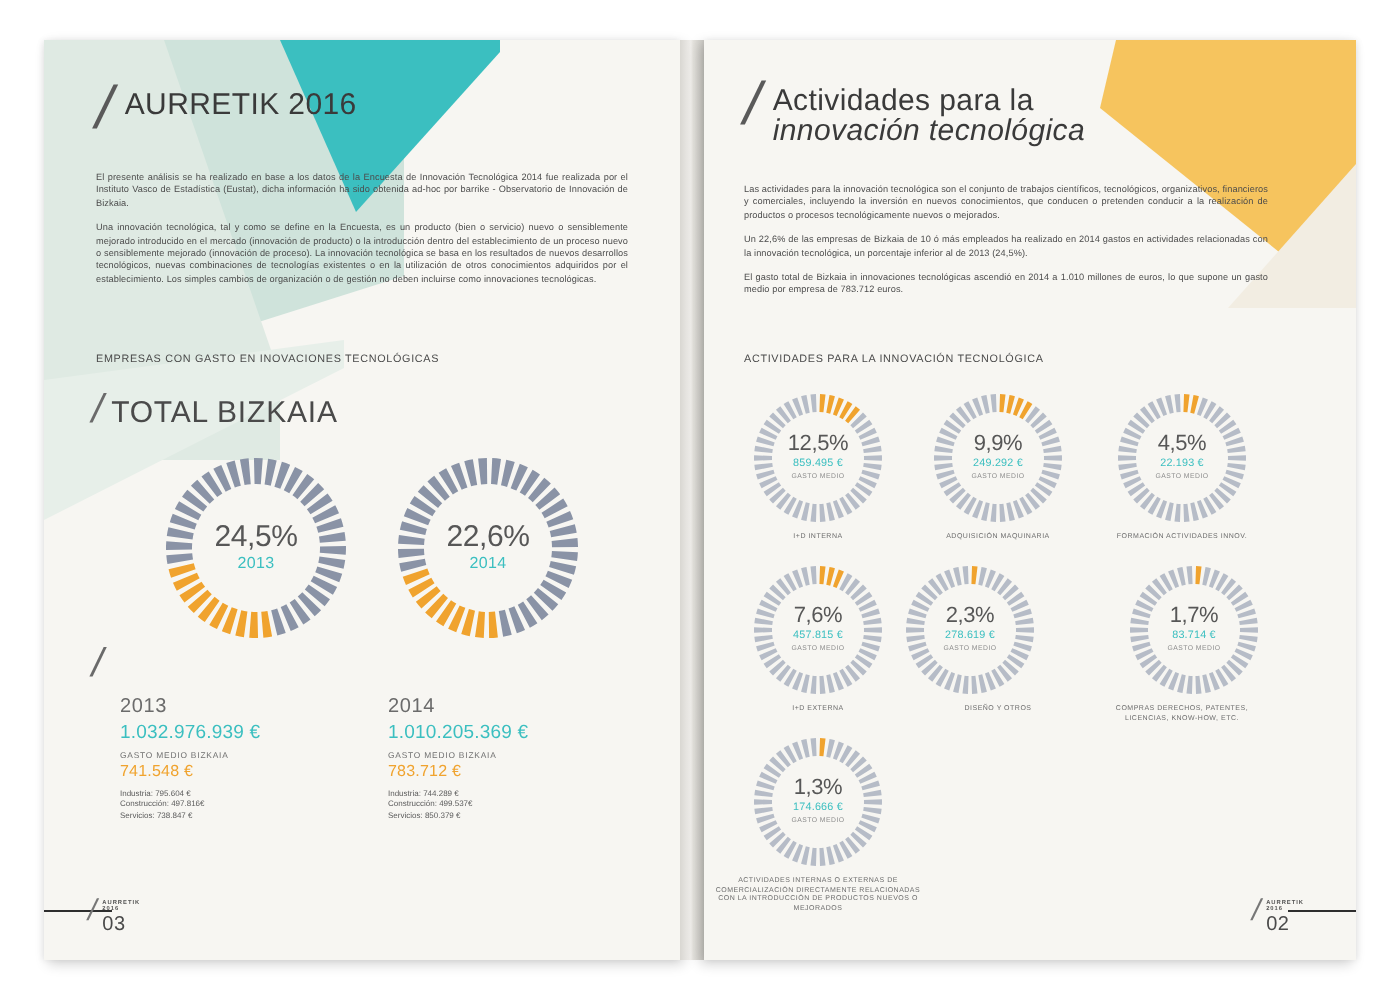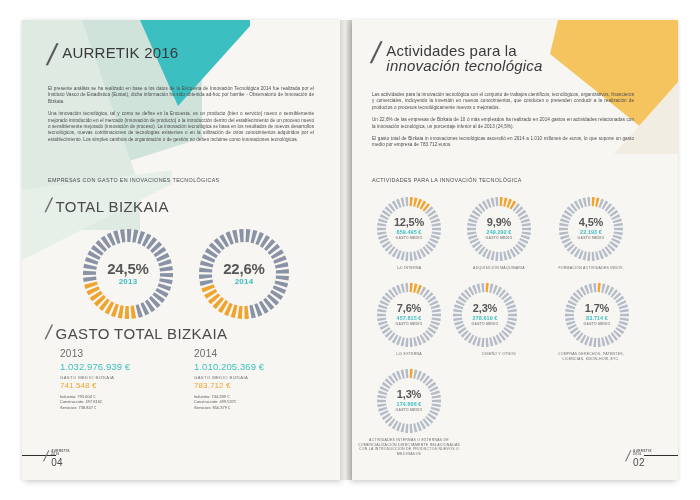--- a/index.html
+++ b/index.html
@@ -52,21 +52,21 @@
   
   .sec-label{position:absolute;font-size:5.4px;letter-spacing:.35px;color:#4a4a4a;}
   .sub-head{position:absolute;display:flex;align-items:flex-start;}
   .sub-head .slash{font-size:20px;line-height:16px;margin-right:4px;color:#6a6a6a;}
   .sub-head .txt{font-size:15px;color:#4a4a4a;letter-spacing:.4px;padding-top:1px;}
 
   
   .donut{position:absolute;}
   .donut svg{display:block;}
   .donut .ctr{position:absolute;left:0;top:0;width:100%;height:100%;
-      display:flex;flex-direction:column;align-items:center;justify-content:center;font-weight:bold;}
+      display:flex;flex-direction:column;align-items:center;justify-content:center;}
   .pct-big{font-size:15px;color:#575757;letter-spacing:-.2px;line-height:15px;}
   .yr{font-size:8px;color:#3bbfc0;line-height:11px;letter-spacing:.2px;}
   .pct-sm{font-size:11px;color:#575757;line-height:11px;letter-spacing:-.2px;}
   .amt{font-size:5.4px;color:#3bbfc0;line-height:8px;letter-spacing:.1px;}
   .amt-cap{font-size:3.4px;color:#8d8d8d;letter-spacing:.25px;line-height:5px;}
   .cat-label{position:absolute;text-align:center;font-size:3.5px;color:#6d6d6d;
       letter-spacing:.25px;line-height:4.6px;}
 
   
   .gasto{position:absolute;}
@@ -210,21 +210,20 @@
           </svg>
         </div>
       <div class="ctr">
         <span class="pct-big">22,6%</span>
         <span class="yr">2014</span>
       </div>
     </div>
 
     <div class="sub-head" style="left:24px;top:304px;">
       <span class="slash">/</span>
-      <span class="txt">GASTO TOTAL BIZKAIA</span>
     </div>
 
     <div class="gasto" style="left:38px;top:328px;">
       <div class="g-year">2013</div>
       <div class="g-total">1.032.976.939 €</div>
       <div class="g-cap">GASTO MEDIO BIZKAIA</div>
       <div class="g-medio">741.548 €</div>
       <div class="g-line">Industria: 795.604 €</div>
       <div class="g-line">Construcción: 497.816€</div>
       <div class="g-line">Servicios: 738.847 €</div>
@@ -239,21 +238,21 @@
       <div class="g-line">Construcción: 499.537€</div>
       <div class="g-line">Servicios: 850.379 €</div>
     </div>
 
     <div class="foot-rule" style="left:0;width:34px;"></div>
     <div class="foot" style="left:22px;">
       <span class="slash">/</span>
       <span class="fb">
         <span class="fname">AURRETIK</span>
         <span class="fyear">2016</span>
-        <span class="fnum">04</span>
+        <span class="fnum">03</span>
       </span>
     </div>
   </div>
 
   <div class="spine"></div>
 
   <div class="page" id="page-right">
     <div class="shape amber-poly"></div>
     <div class="shape amber-lite"></div>
 

